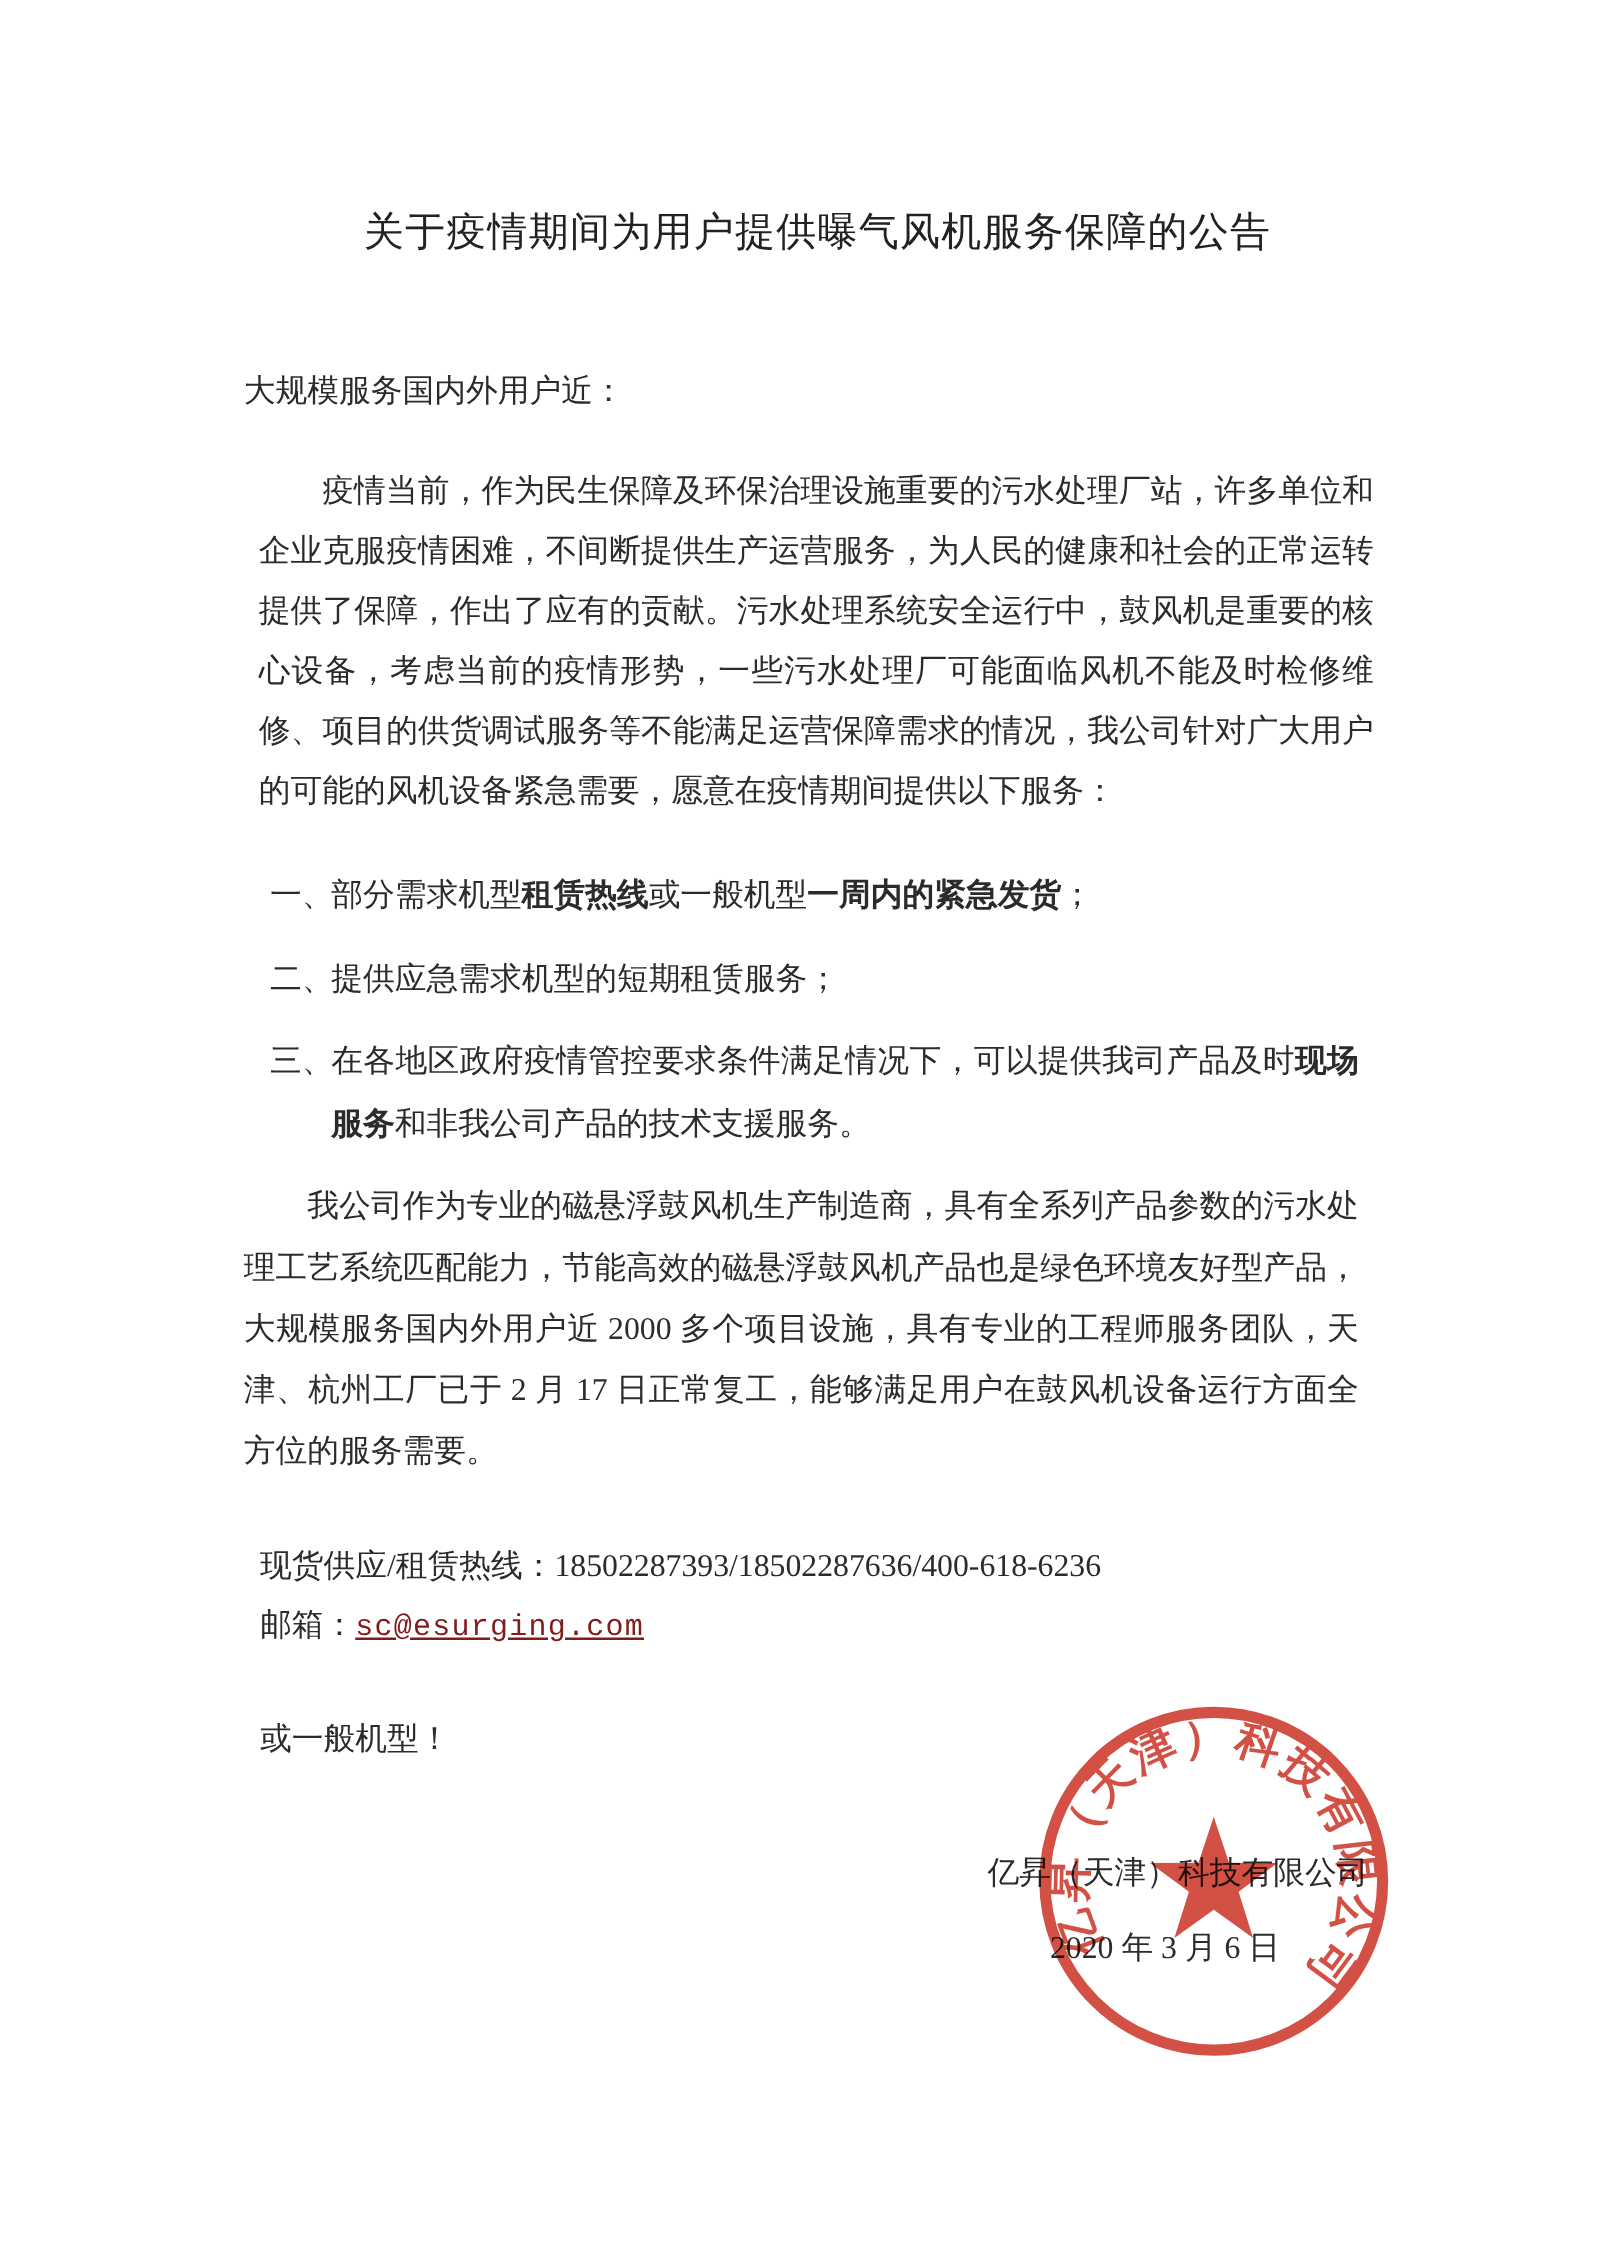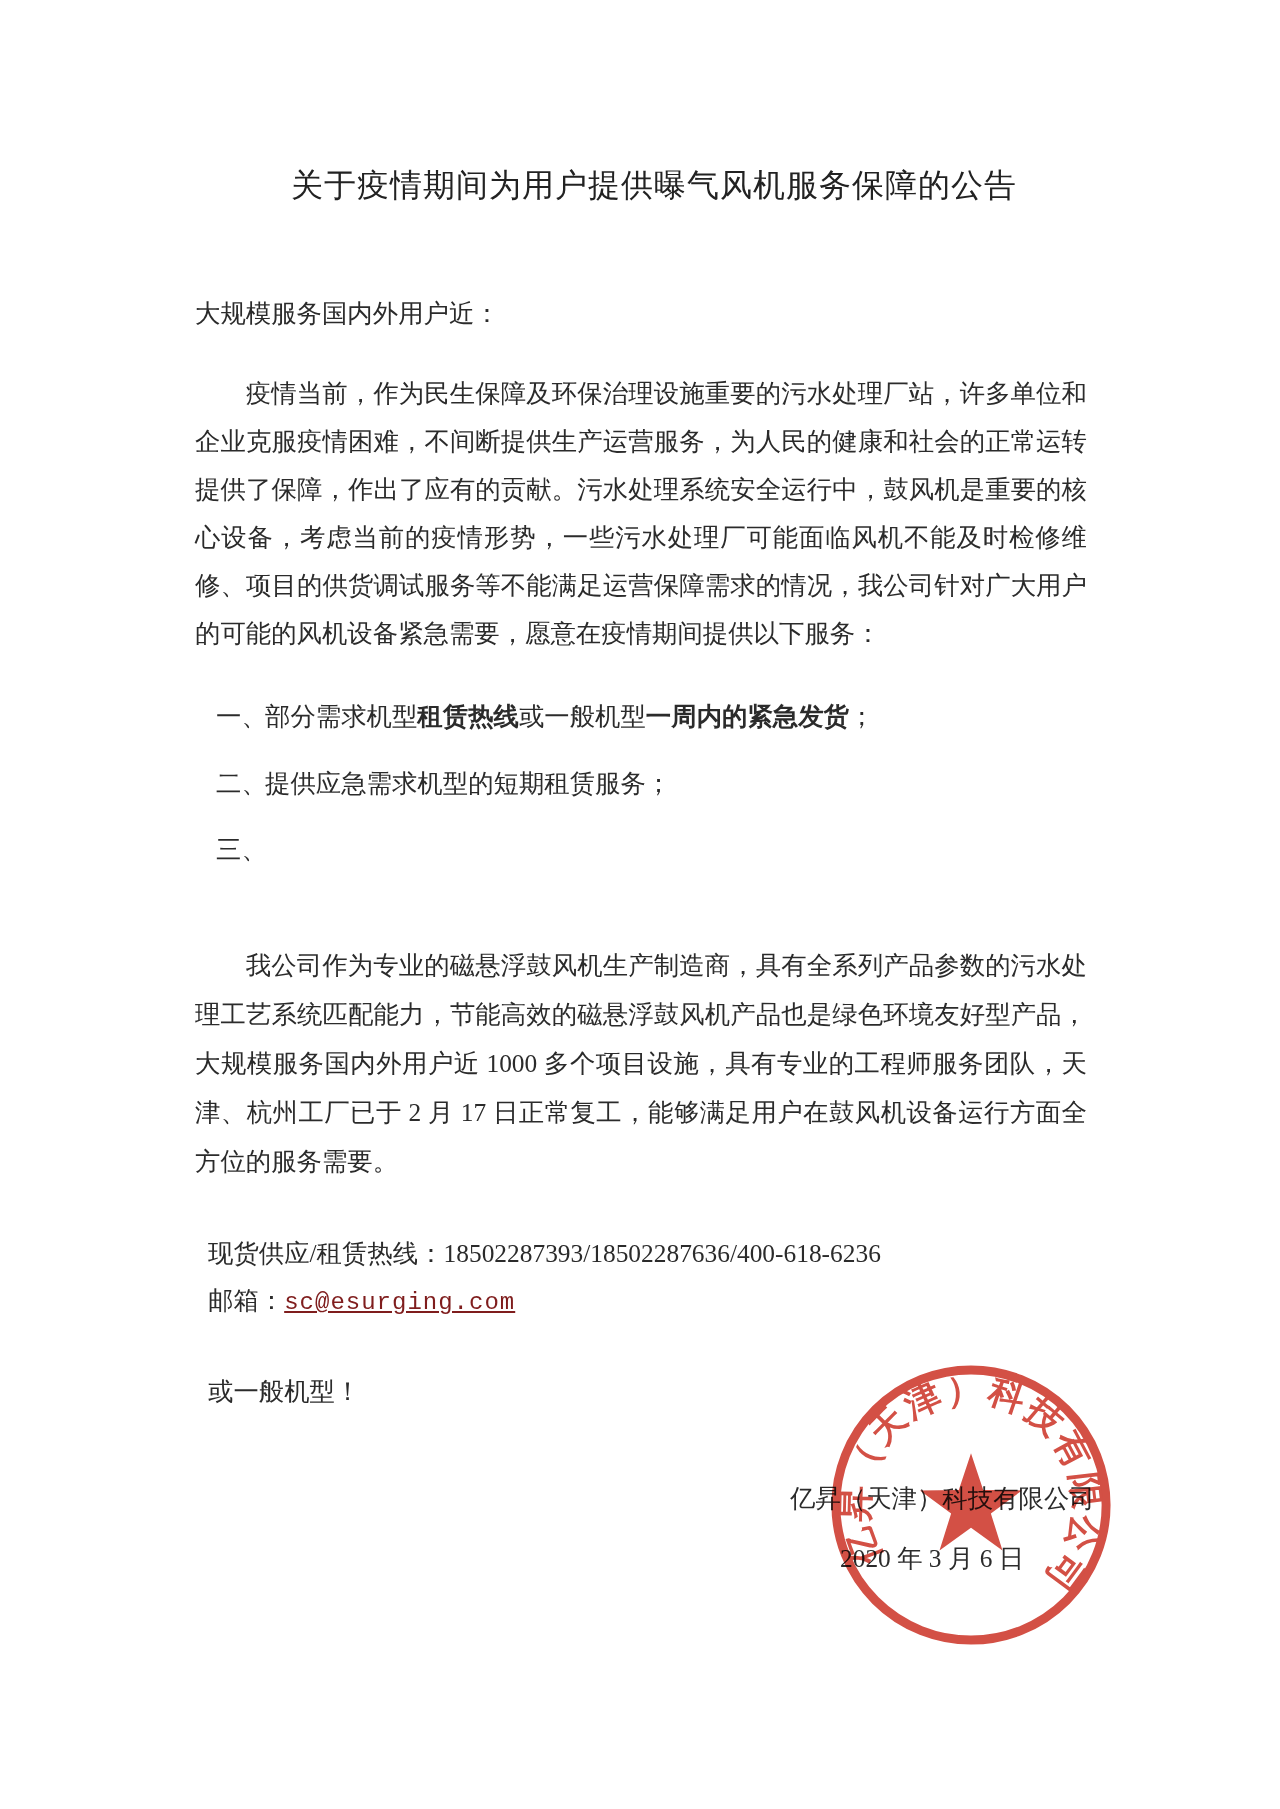--- a/index.html
+++ b/index.html
@@ -22,21 +22,21 @@
   .salutation{
     position:absolute;top:289px;left:195px;
     font-size:25.4px;line-height:48px;
   }
   .para{
     position:absolute;left:195px;width:892px;
     font-size:25.4px;line-height:48px;
     text-align:justify;text-justify:inter-ideograph;
     text-indent:2em;
   }
-  .para1{top:369px;}
+  .para1{top:369px;margin-left:12px;}
   .para2{top:941px;line-height:49px;}
   .list-item{
     position:absolute;left:195px;width:892px;
     font-size:25.4px;line-height:48px;
     padding-left:70px;box-sizing:border-box;
     text-align:justify;text-justify:inter-ideograph;
   }
   .list-item .marker{position:absolute;left:21px;top:0;}
   .item1{top:692px;}
   .item2{top:759px;}
@@ -90,23 +90,24 @@
     <span class="item-text"><span>部分需求机型</span><span class="bold">租赁热线</span><span>或一般机型</span><span class="bold">一周内的紧急发货</span><span>；</span></span>
   </div>
 
   <div class="list-item item2">
     <span class="marker">二、</span>
     <span class="item-text"><span>提供应急需求机型的短期租赁服务；</span></span>
   </div>
 
   <div class="list-item item3">
     <span class="marker">三、</span>
+    <span class="item-text"><span>在各地区政府疫情管控要求条件满足情况下，可以提供我司产品及时</span><span class="bold">现场服务</span><span>和非我公司产品的技术支援服务。</span></span>
   </div>
 
-  <div class="para para2">我公司作为专业的磁悬浮鼓风机生产制造商，具有全系列产品参数的污水处理工艺系统匹配能力，节能高效的磁悬浮鼓风机产品也是绿色环境友好型产品，大规模服务国内外用户近 1000 多个项目设施，具有专业的工程师服务团队，天津、杭州工厂已于 2 月 17 日正常复工，能够满足用户在鼓风机设备运行方面全方位的服务需要。</div>
+  <div class="para para2">我公司作为专业的磁悬浮鼓风机生产制造商，具有全系列产品参数的污水处理工艺系统匹配能力，节能高效的磁悬浮鼓风机产品也是绿色环境友好型产品，大规模服务国内外用户近 2000 多个项目设施，具有专业的工程师服务团队，天津、杭州工厂已于 2 月 17 日正常复工，能够满足用户在鼓风机设备运行方面全方位的服务需要。</div>
 
   <div class="contact-line hotline"><span>现货供应/租赁热线：</span><span>18502287393/18502287636/400-618-6236</span></div>
 
   <div class="contact-line email-line"><span>邮箱：</span><a class="email-link">sc@esurging.com</a></div>
 
   <div class="contact-line closing">或一般机型！</div>
 
   <div class="sig-company">亿昇（天津）科技有限公司</div>
   <div class="sig-date">2020 年 3 月 6 日</div>
 

